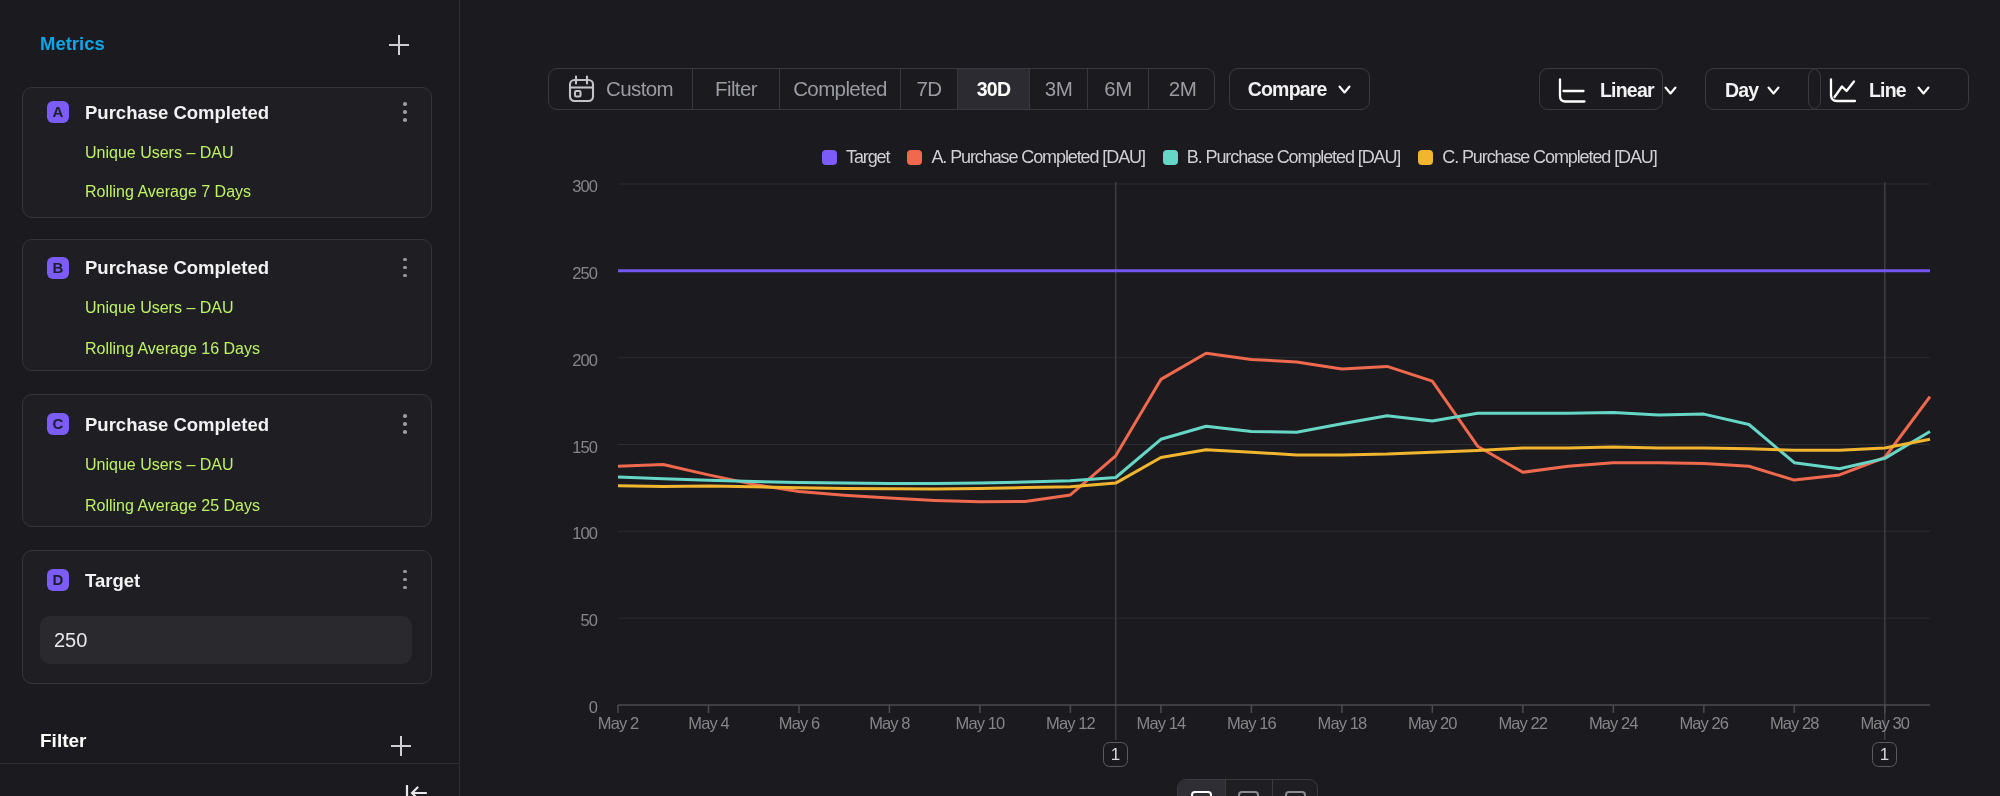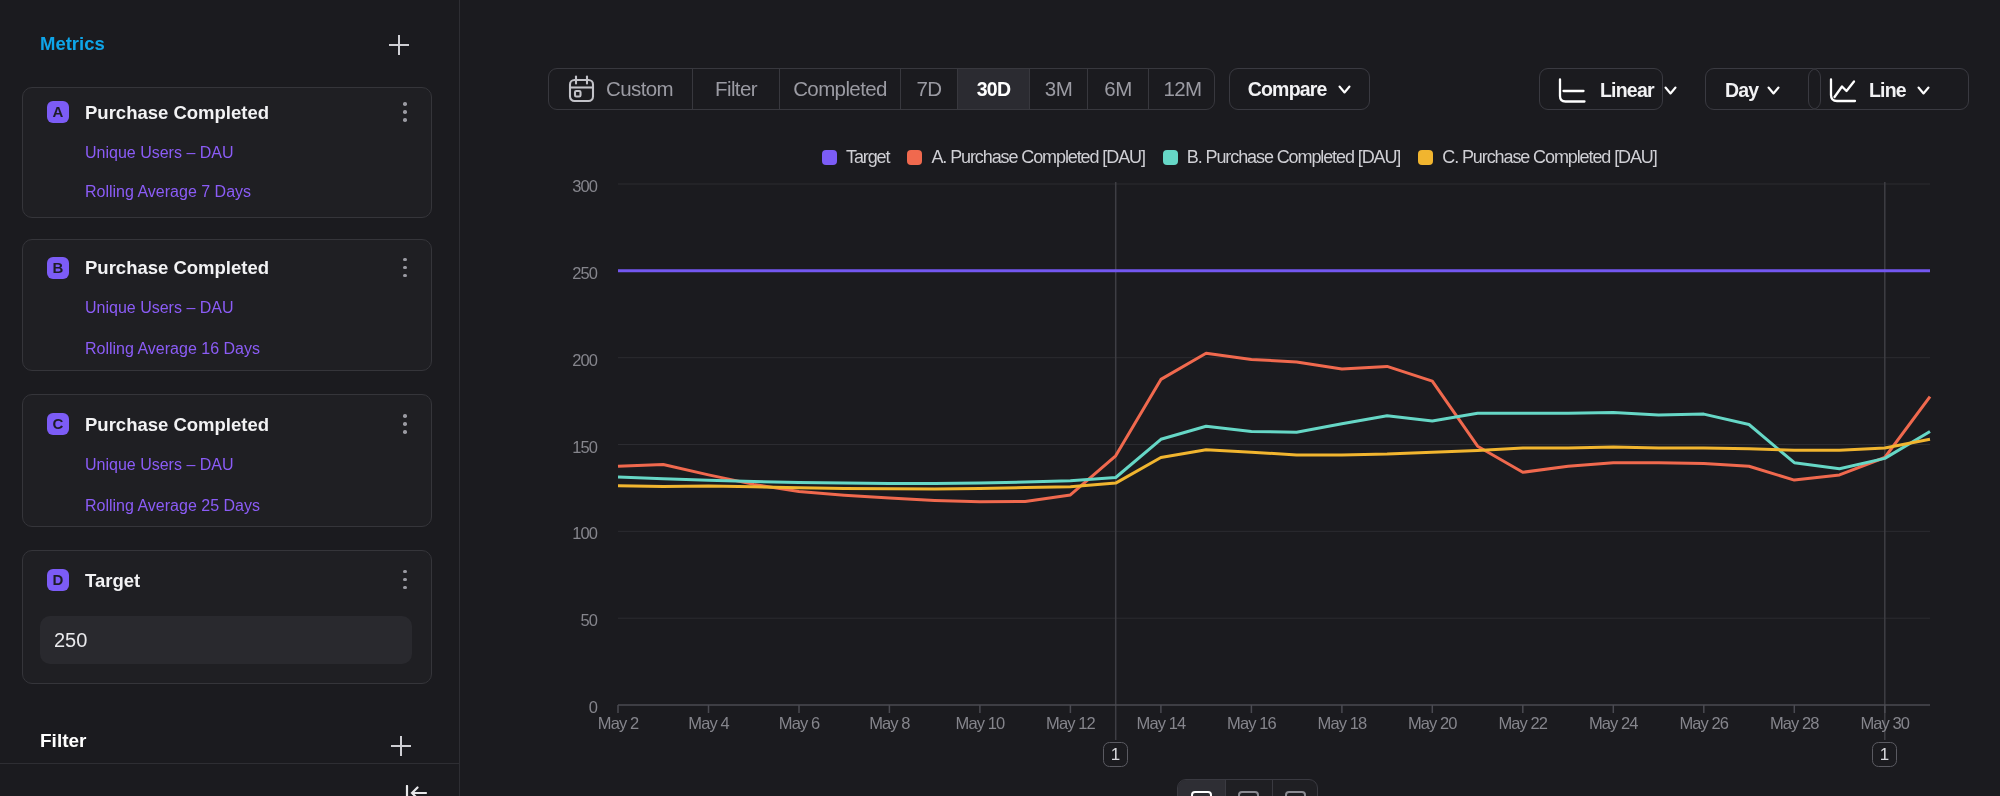--- a/index.html
+++ b/index.html
@@ -11,21 +11,21 @@
 .plus { position:absolute; width:20px; height:20px; }
 .plus:before, .plus:after { content:""; position:absolute; background:#cfcfd4; }
 .plus:before { left:9px; top:0; width:1.8px; height:20px; }
 .plus:after { left:0; top:9px; width:20px; height:1.8px; }
 .card { position:absolute; left:22px; width:410px; border:1px solid #35353a; border-radius:10px; background:#1f1f23; }
 .badge { position:absolute; left:24px; width:22px; height:22px; border-radius:6px; background:#7c5cf6;
   color:#1d1d26; font-size:15px; font-weight:700; text-align:center; line-height:22px; }
 .ctitle { position:absolute; left:62px; font-size:18.5px; line-height:22px; font-weight:700; color:#f2f2f4; }
 .dots { position:absolute; right:24px; width:4px; }
 .dots i { display:block; width:3.6px; height:3.6px; border-radius:50%; background:#9a9aa2; margin-bottom:4.6px; }
-.sub { position:absolute; left:62px; font-size:16px; line-height:19px; color:#8b5cf6; }
+.sub { position:absolute; left:62px; font-size:16px; line-height:19px; color:#bef264; }
 #tinput { position:absolute; left:40px; top:616px; width:372px; height:48px; background:#29292e; border-radius:10px;
   color:#e9e9ec; font-size:20px; line-height:48px; padding-left:14px; }
 #filter { position:absolute; left:40px; top:730px; font-size:19px; font-weight:700; color:#ffffff; }
 #botline { position:absolute; left:0; top:763px; width:460px; height:1px; background:#2e2e33; }
 
 .seg { position:absolute; top:68px; height:42px; border:1px solid #38383e; border-radius:9px; }
 .seg .it { position:absolute; top:0; height:40px; line-height:40px; text-align:center; font-size:20.5px;
   letter-spacing:-0.6px; color:#9b9ba3; border-left:1px solid #38383e; }
 .seg .it.first { border-left:none; }
 .seg .it.on { background:#2b2b31; color:#ffffff; font-weight:700; font-size:19.5px; letter-spacing:-0.8px; }
@@ -109,21 +109,21 @@
       <line x1="8" y1="1.5" x2="8" y2="8.5" stroke-linecap="round"></line>
       <line x1="19" y1="1.5" x2="19" y2="8.5" stroke-linecap="round"></line>
       <rect x="7" y="16" width="5.5" height="5.5" rx="1.2"></rect>
     </svg>Custom</div>
   <div class="it" style="left:143px;width:87px">Filter</div>
   <div class="it" style="left:230px;width:121px">Completed</div>
   <div class="it" style="left:351px;width:57px">7D</div>
   <div class="it on" style="left:408px;width:72px">30D</div>
   <div class="it" style="left:480px;width:58px">3M</div>
   <div class="it" style="left:538px;width:61px">6M</div>
-  <div class="it" style="left:599px;width:68px">12M</div>
+  <div class="it" style="left:599px;width:68px">2M</div>
 </div>
 
 <div class="btn" style="left:1229px;width:141px;text-align:center;line-height:40px">Compare
   <svg class="chev" style="margin-left:7px" viewBox="0 0 13 13" fill="none" stroke="#fff" stroke-width="2.1" stroke-linecap="round" stroke-linejoin="round">
       <path d="M1.5 3.5 L6.5 9.5 L11.5 3.5"></path>
     </svg>
 </div>
 
 <div class="btn" style="left:1539px;width:124px">
   <svg class="abs" style="left:18px;top:9px" width="29" height="27" viewBox="0 0 29 27" fill="none" stroke="#fff" stroke-width="2.3" stroke-linecap="round">

